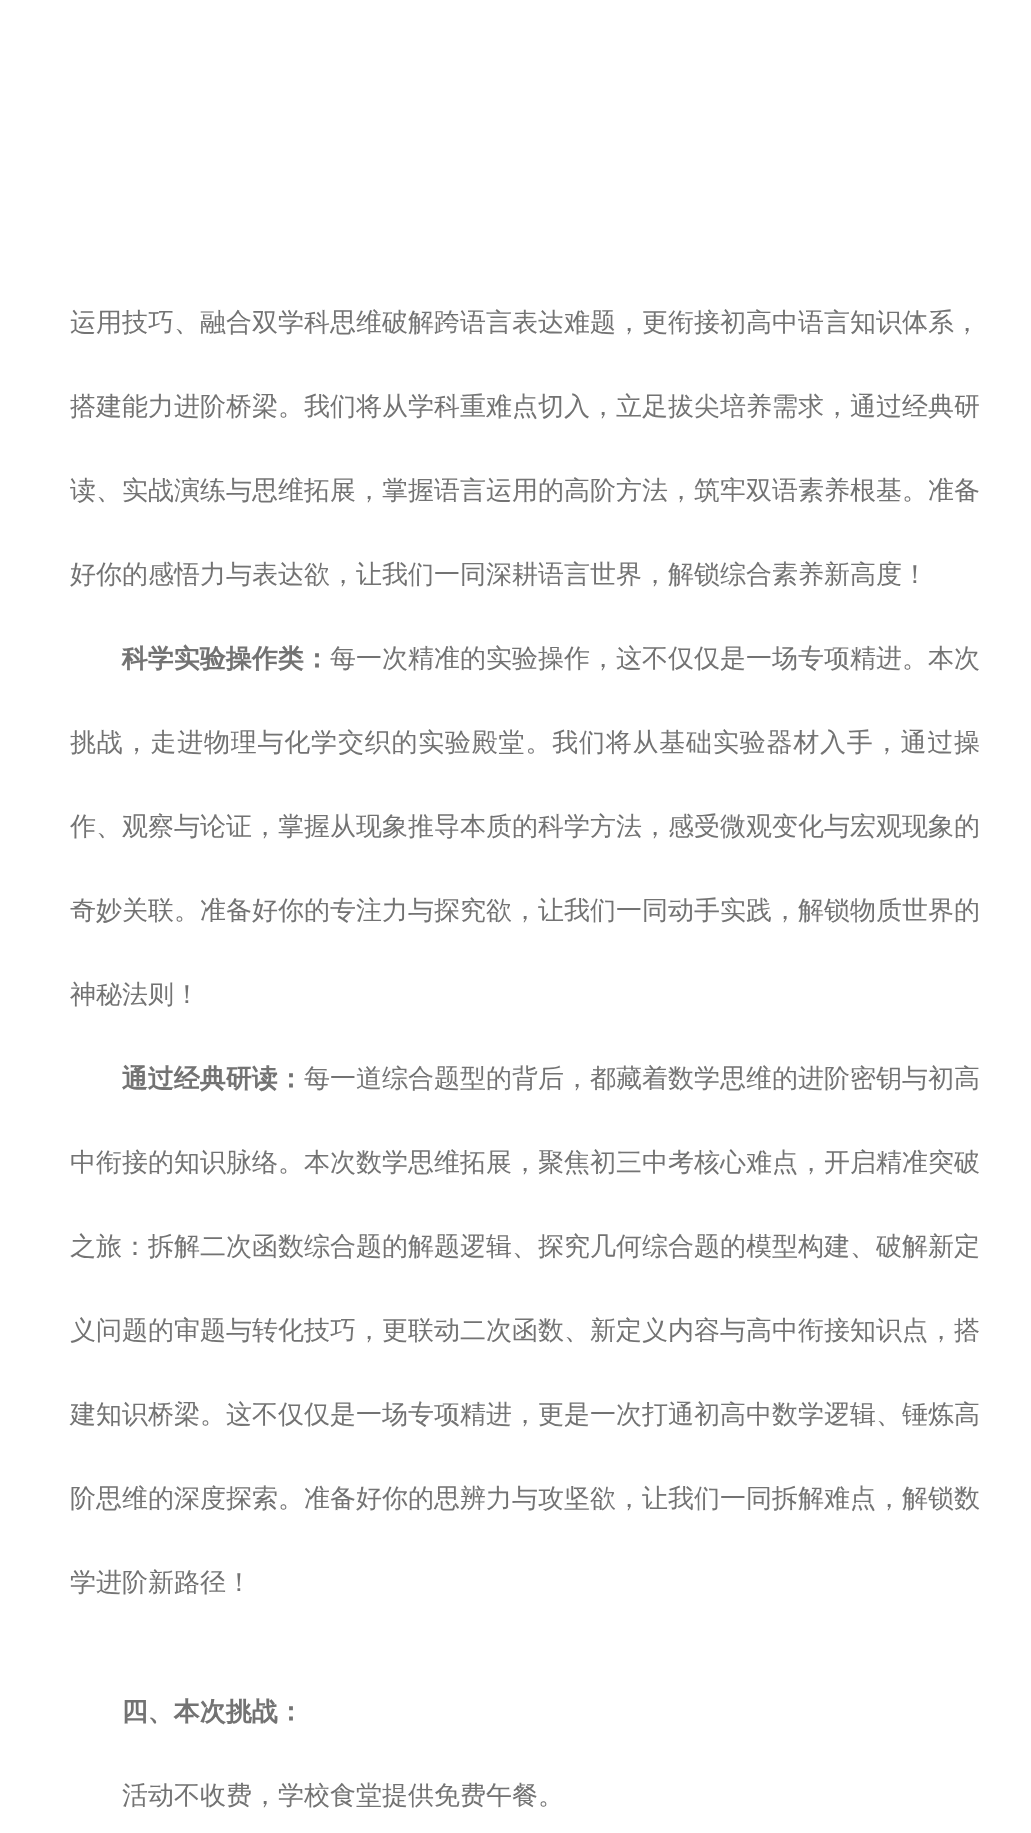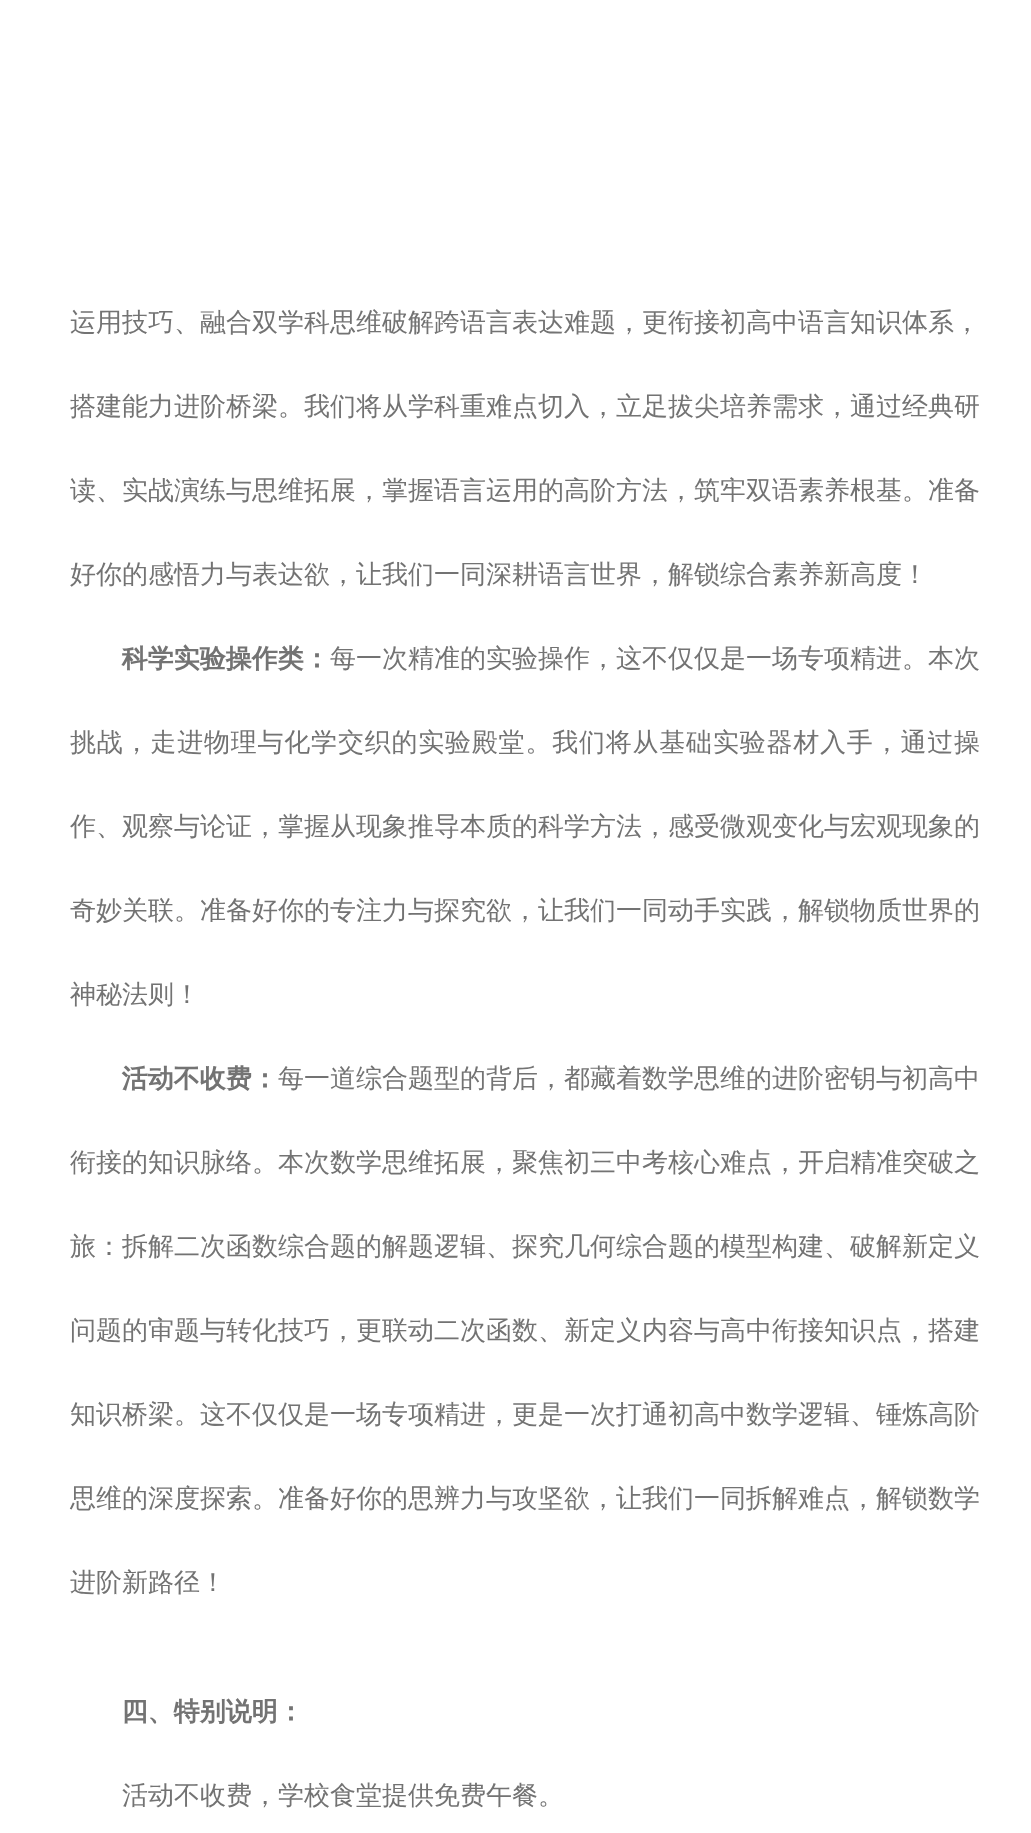--- a/index.html
+++ b/index.html
@@ -37,20 +37,20 @@
 </head>
 <body>
 
 <div class="page">
   <div class="content">
 
     <p class="para"><span>运用技巧、融合双学科思维破解跨语言表达难题，更衔接初高中语言知识体系，搭建能力进阶桥梁。我们将从学科重难点切入，立足拔尖培养需求，通过经典研读、实战演练与思维拓展，掌握语言运用的高阶方法，筑牢双语素养根基。准备好你的感悟力与表达欲，让我们一同深耕语言世界，解锁综合素养新高度！</span></p>
 
     <p class="para first-indent"><span class="lead">科学实验操作类：</span><span>每一次精准的实验操作，这不仅仅是一场专项精进。本次挑战，走进物理与化学交织的实验殿堂。我们将从基础实验器材入手，通过操作、观察与论证，掌握从现象推导本质的科学方法，感受微观变化与宏观现象的奇妙关联。准备好你的专注力与探究欲，让我们一同动手实践，解锁物质世界的神秘法则！</span></p>
 
-    <p class="para first-indent"><span class="lead">活动不收费：</span><span>每一道综合题型的背后，都藏着数学思维的进阶密钥与初高中衔接的知识脉络。本次数学思维拓展，聚焦初三中考核心难点，开启精准突破之旅：拆解二次函数综合题的解题逻辑、探究几何综合题的模型构建、破解新定义问题的审题与转化技巧，更联动二次函数、新定义内容与高中衔接知识点，搭建知识桥梁。这不仅仅是一场专项精进，更是一次打通初高中数学逻辑、锤炼高阶思维的深度探索。准备好你的思辨力与攻坚欲，让我们一同拆解难点，解锁数学进阶新路径！</span></p>
+    <p class="para first-indent"><span class="lead">通过经典研读：</span><span>每一道综合题型的背后，都藏着数学思维的进阶密钥与初高中衔接的知识脉络。本次数学思维拓展，聚焦初三中考核心难点，开启精准突破之旅：拆解二次函数综合题的解题逻辑、探究几何综合题的模型构建、破解新定义问题的审题与转化技巧，更联动二次函数、新定义内容与高中衔接知识点，搭建知识桥梁。这不仅仅是一场专项精进，更是一次打通初高中数学逻辑、锤炼高阶思维的深度探索。准备好你的思辨力与攻坚欲，让我们一同拆解难点，解锁数学进阶新路径！</span></p>
 
-    <p class="para note-heading"><span>四、特别说明：</span></p>
+    <p class="para note-heading"><span>四、本次挑战：</span></p>
 
     <p class="para note-body"><span>活动不收费，学校食堂提供免费午餐。</span></p>
 
   </div>
 </div>
 
 </body></html>

